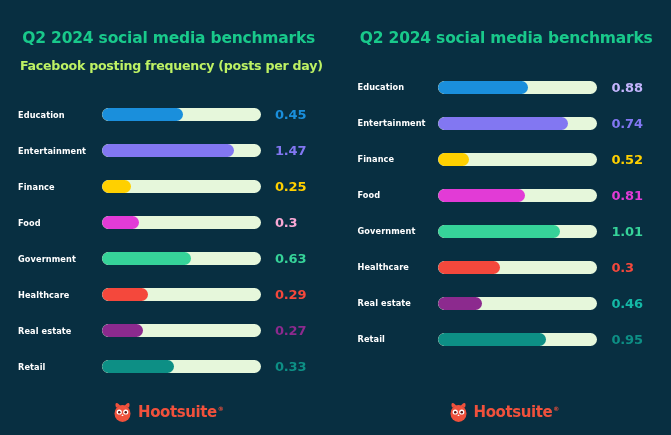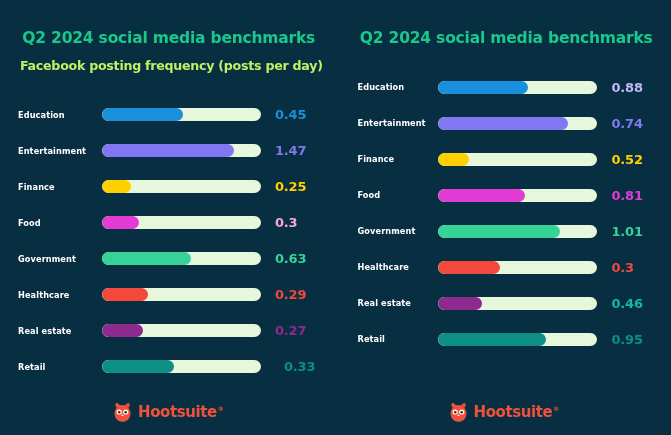--- a/index.html
+++ b/index.html
@@ -196,21 +196,21 @@
           <div class="bar-track" style="background: rgb(230, 247, 219);">
             <div class="bar-fill" style="width: 26%; background: rgb(140, 42, 142);"></div>
           </div>
           <div class="row-value" style="color: rgb(140, 42, 142);">0.27</div>
         </div>
         <div class="row">
           <div class="row-label">Retail</div>
           <div class="bar-track" style="background: rgb(230, 247, 219);">
             <div class="bar-fill" style="width: 45%; background: rgb(13, 143, 133);"></div>
           </div>
-          <div class="row-value" style="color: rgb(13, 143, 133); margin-left: 9px;">0.33</div>
+          <div class="row-value" style="color: rgb(13, 143, 133);">0.33</div>
         </div>
       </div>
     <div class="logo-wrap">
       <div class="logo">
         <span class="logo-owl">
           <svg viewBox="0 0 42 42" width="21" height="21" xmlns="http://www.w3.org/2000/svg">
             <path d="M8 11 C6 5 7 2 9 2 C12 2 15 5 16.5 8 Z" fill="#f0513c"></path>
             <path d="M34 11 C36 5 35 2 33 2 C30 2 27 5 25.5 8 Z" fill="#f0513c"></path>
             <ellipse cx="21" cy="23" rx="16" ry="17" fill="#f0513c"></ellipse>
             <circle cx="14.5" cy="20" r="5.2" fill="#ffffff"></circle>

